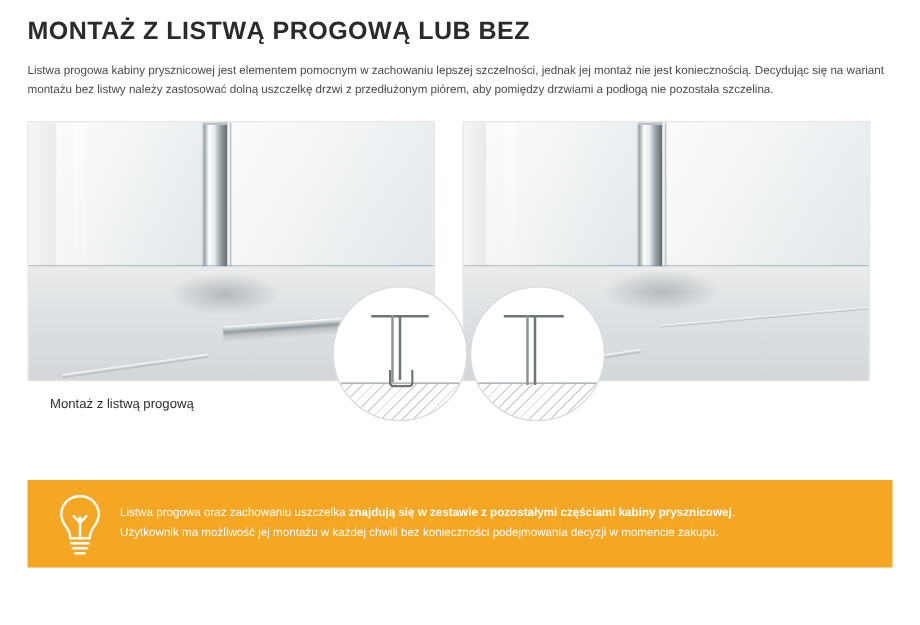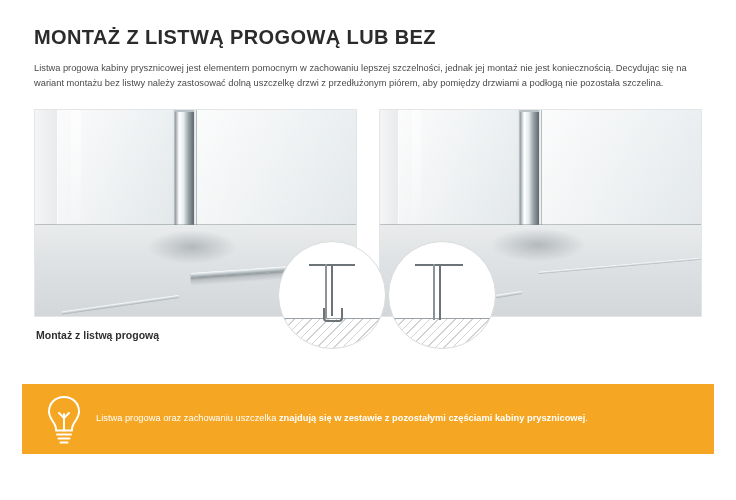--- a/index.html
+++ b/index.html
@@ -12,21 +12,21 @@
     color: #3a3a3a;
     overflow: hidden;
     position: relative;
   }
 
   .page {
     position: absolute;
     left: 0; top: 0;
     width: 736px;
     height: 468px;
-    padding: 12px;
+    padding: 0;
   }
 
   
   .header {
     padding: 14px 22px 0 22px;
   }
   .title {
     font-size: 20px;
     font-weight: bold;
     letter-spacing: 0.4px;
@@ -179,23 +179,24 @@
 
   
   .captions {
     position: relative;
     margin: 12px 22px 0 22px;
     height: 18px;
   }
   .caption {
     position: absolute;
     font-size: 10.5px;
-    font-weight: bold;
+    font-weight: normal;
     color: #2f2f2f;
     top: 0;
+    margin-left: 16px;
   }
   .caption.left { left: 2px; }
   .caption.right { right: 2px; }
 
   
   .note {
     position: absolute;
     left: 22px;
     right: 22px;
     bottom: 14px;
@@ -317,16 +318,17 @@
           <path d="M23 38.5 L23 22"></path>
           <path d="M23 26 L18 21"></path>
           <path d="M23 26 L28 21"></path>
         </g>
       </svg>
     </div>
     <div class="note-text">
       <div>
         <span>Listwa progowa oraz zachowaniu uszczelka </span><b>znajdują się w zestawie z pozostałymi częściami kabiny prysznicowej</b><span>.</span>
       </div>
+      <div>Użytkownik ma możliwość jej montażu w każdej chwili bez konieczności podejmowania decyzji w momencie zakupu.</div>
     </div>
   </div>
 
 </div>
 
 </body></html>

